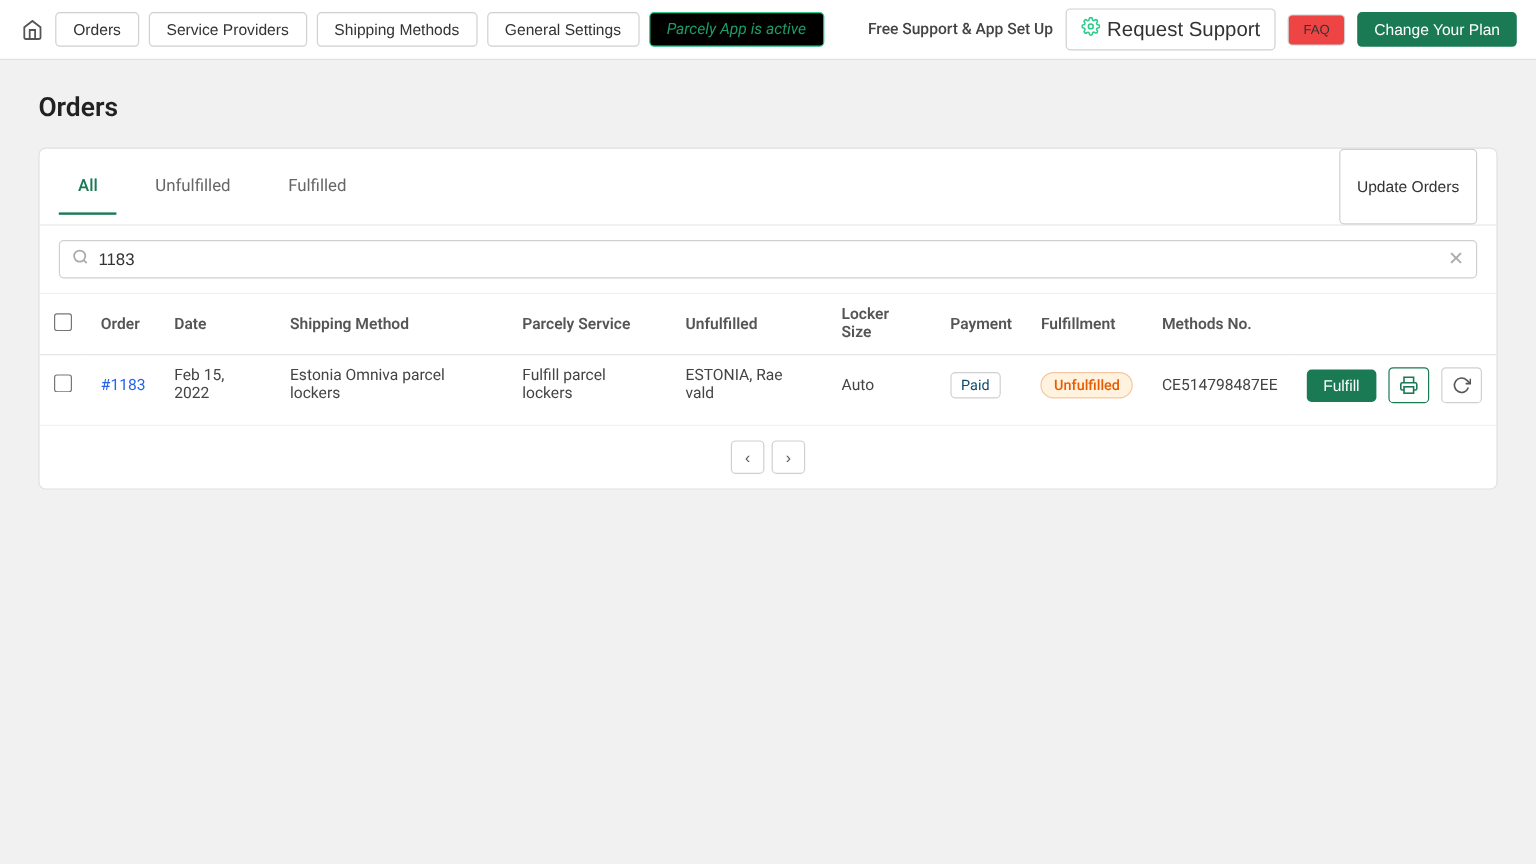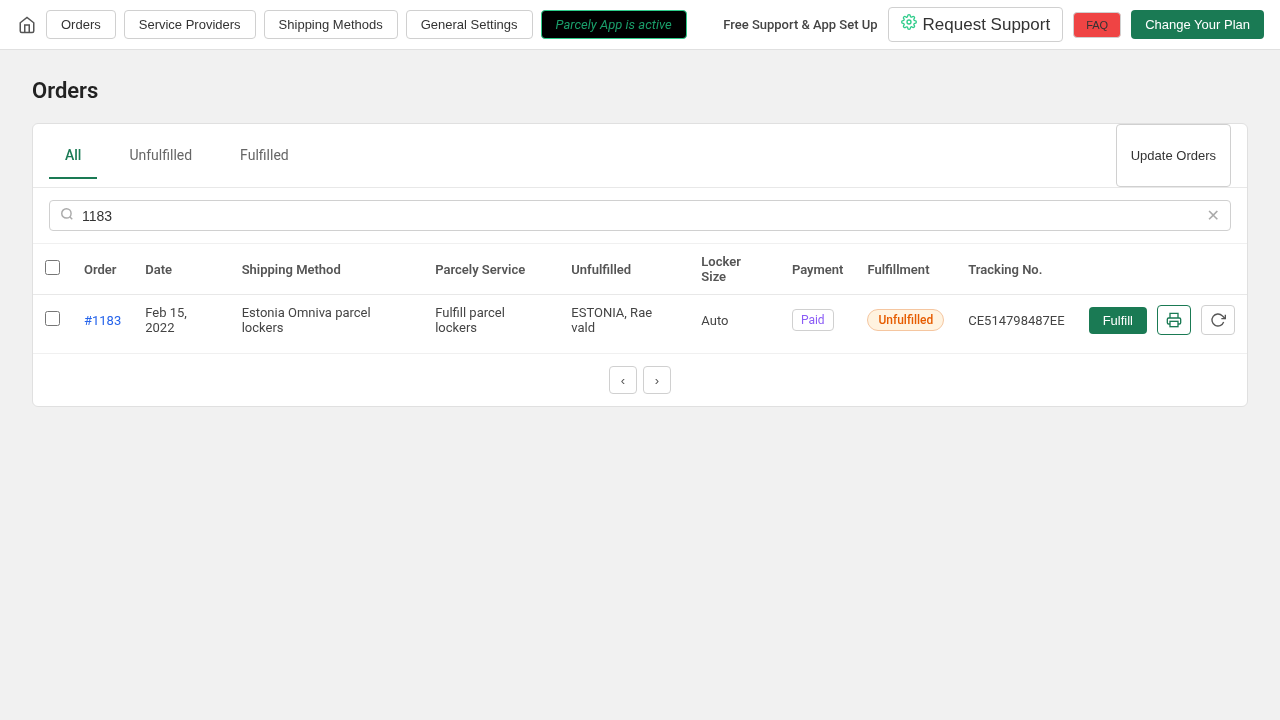--- a/index.html
+++ b/index.html
@@ -52,21 +52,21 @@
     td { padding: 10px 12px; font-size: 13px; color: #444; }
     tbody tr { border-bottom: 6px solid #0ea5e9; }
     tbody tr:last-child { border-bottom: none; }
 
     .order-link { color: #2563eb; text-decoration: none; }
 
     .checkbox-col { width: 36px; }
     input[type="checkbox"] { width: 15px; height: 15px; cursor: pointer; accent-color: #1a7a54; }
 
     .badge-unfulfilled { background: #fff3e0; color: #e65c00; border: 1px solid #f5c6a0; border-radius: 12px; padding: 3px 10px; font-size: 12px; font-weight: 500; display: inline-block; }
-    .badge-paid { background: #fff; color: #8b5cf6; border: 1px solid #d0d0d0; border-radius: 4px; padding: 3px 8px; font-size: 12px; display: inline-block; }
+    .badge-paid { background: #fff; color: #0c4a6e; border: 1px solid #d0d0d0; border-radius: 4px; padding: 3px 8px; font-size: 12px; display: inline-block; }
 
     
     .action-cell { display: flex; align-items: center; gap: 10px; }
     .fulfill-btn { background: #1a7a54; color: #fff; border: none; border-radius: 4px; padding: 6px 14px; font-size: 13px; cursor: pointer; font-weight: 500; }
     .print-btn { background: #fff; border: 1px solid #1a7a54; border-radius: 4px; padding: 6px 8px; cursor: pointer; color: #1a7a54; font-size: 14px; display: flex; align-items: center; justify-content: center; }
     .refresh-btn { background: #fff; border: 1px solid #d0d0d0; border-radius: 4px; padding: 6px 8px; cursor: pointer; color: #555; font-size: 14px; display: flex; align-items: center; justify-content: center; }
 
     
     .pagination { display: flex; justify-content: center; align-items: center; gap: 6px; padding: 12px; border-top: 1px solid #f0f0f0; }
     .page-btn { background: #fff; border: 1px solid #d0d0d0; border-radius: 4px; width: 28px; height: 28px; display: flex; align-items: center; justify-content: center; cursor: pointer; font-size: 13px; color: #555; }
@@ -144,21 +144,21 @@
               <input type="checkbox" style="">
             </th>
             <th>Order</th>
             <th>Date</th>
             <th>Shipping Method</th>
             <th>Parcely Service</th>
             <th>Unfulfilled</th>
             <th>Locker Size</th>
             <th>Payment</th>
             <th>Fulfillment</th>
-            <th>Tracking No.</th>
+            <th>Methods No.</th>
             <th></th>
           </tr>
         </thead>
         <tbody>
           <tr>
             <td>
               <input type="checkbox" style="">
             </td>
             <td>
               <a class="order-link" href="#">#1183</a>

